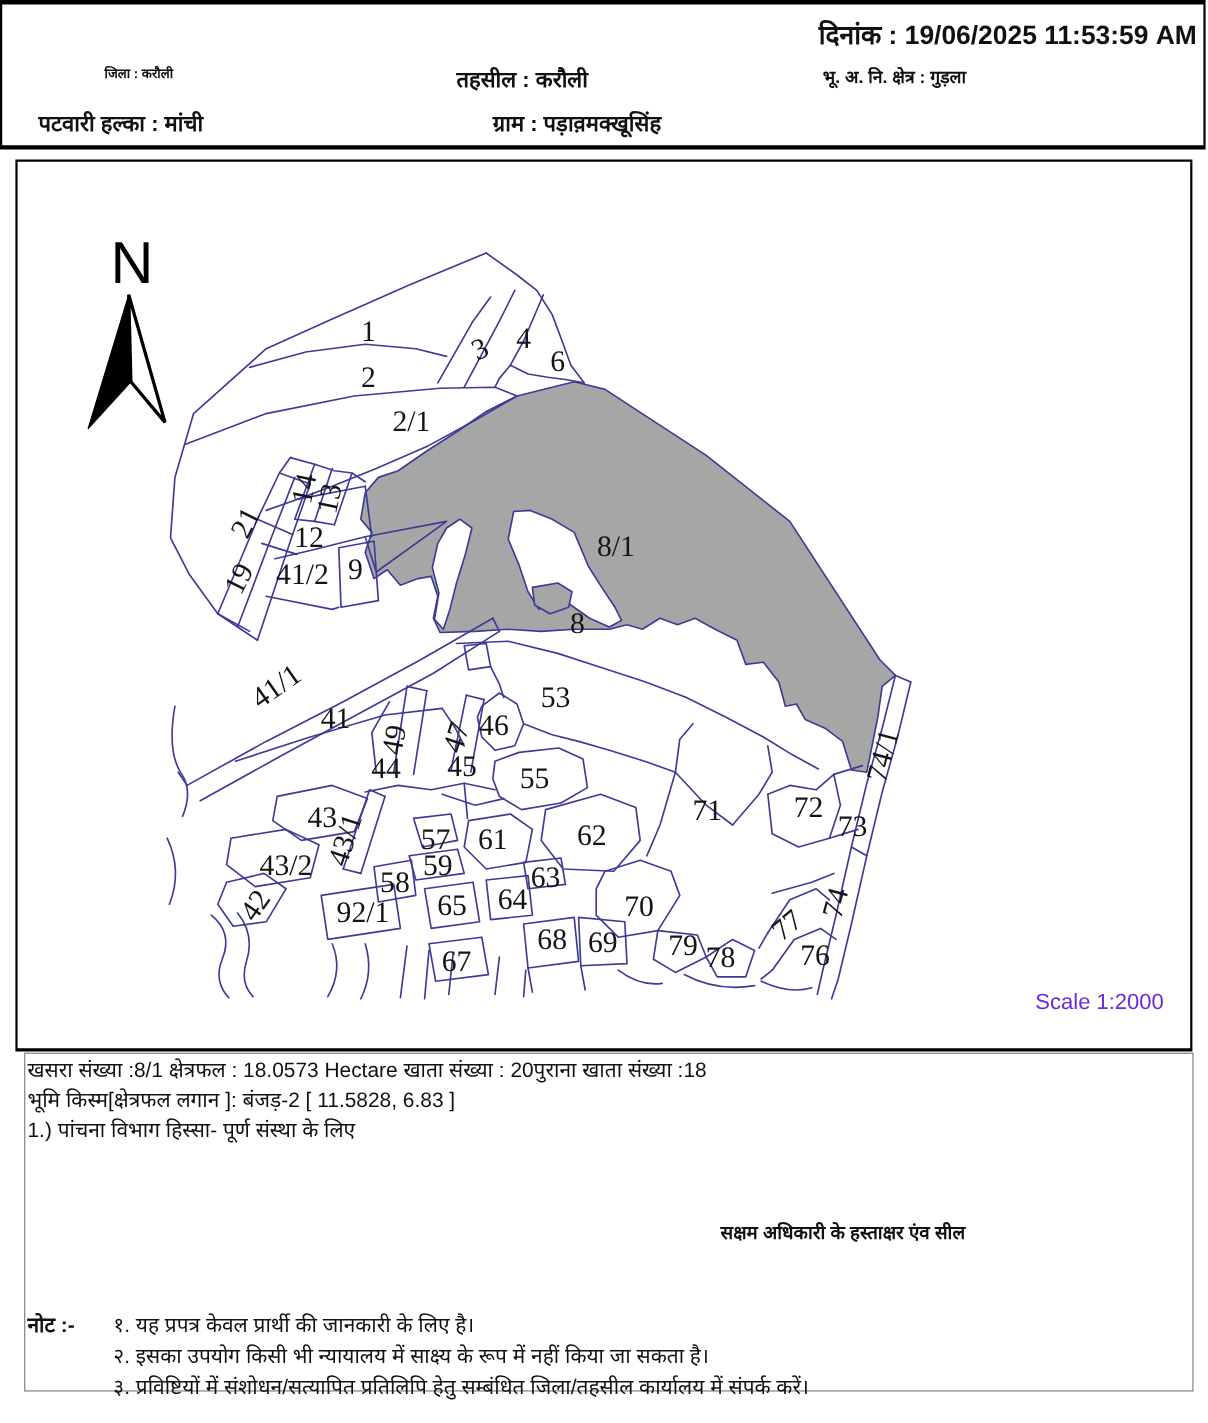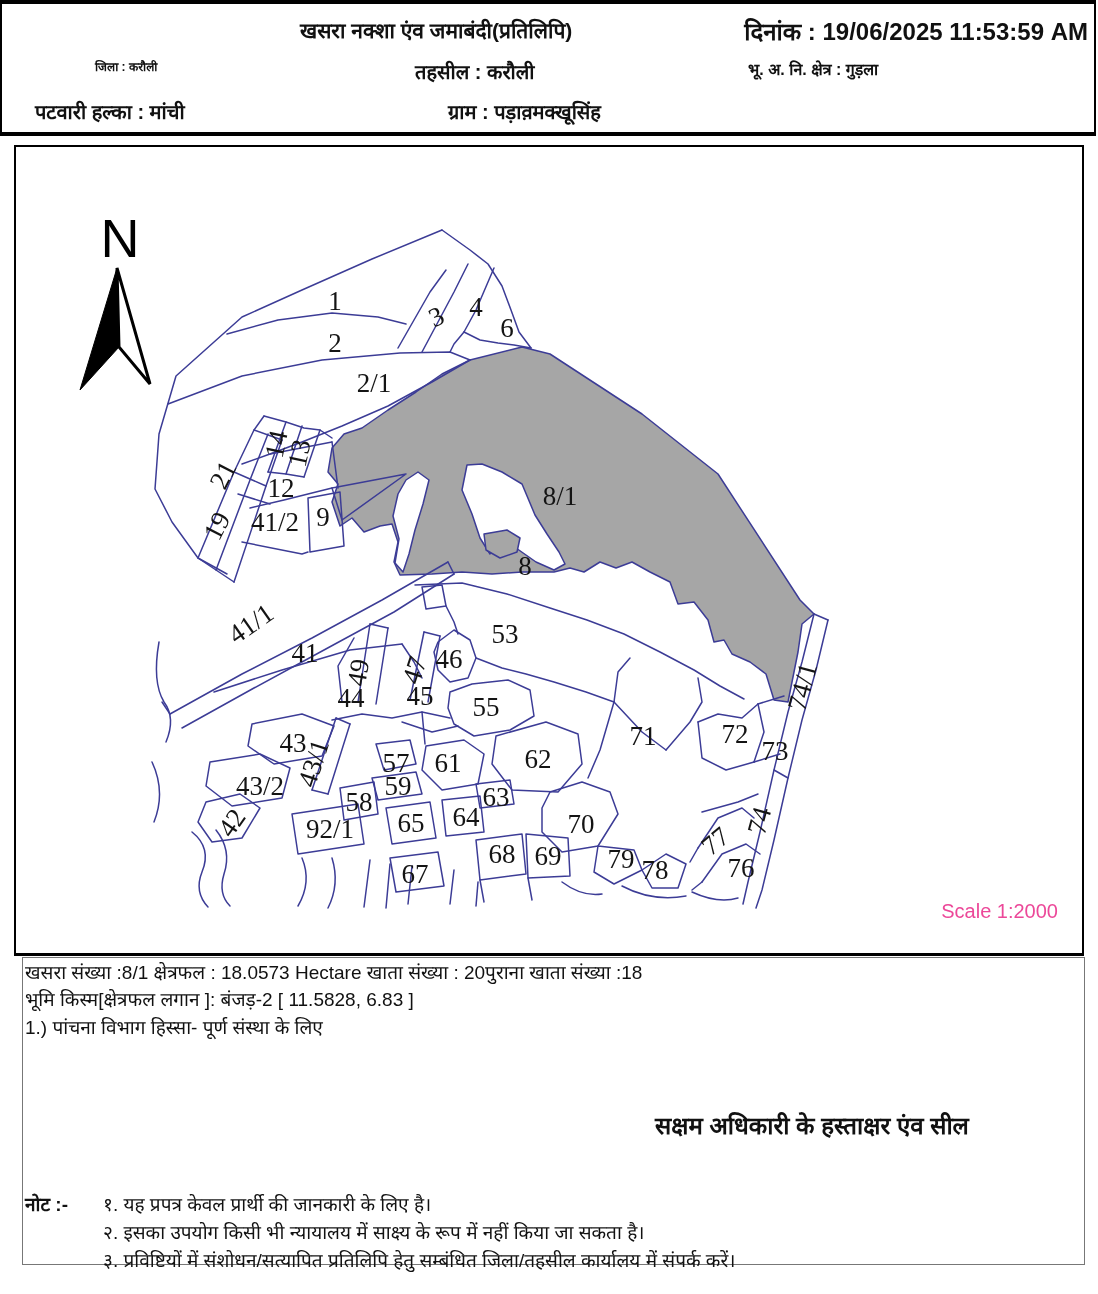--- a/index.html
+++ b/index.html
@@ -10,42 +10,41 @@
   .hdr-title{left:298px;top:12px;font-size:21px;font-weight:600;}
   .hdr-date{right:6px;top:10px;font-size:24px;font-weight:600;}
   .hdr-jila{left:93px;top:54px;font-size:12px;font-weight:600;}
   .hdr-tehsil{left:413px;top:54px;font-size:20px;font-weight:600;}
   .hdr-bhu{left:746px;top:54px;font-size:16px;font-weight:600;}
   .hdr-patwari{left:33px;top:94px;font-size:20px;font-weight:600;}
   .hdr-gram{left:446px;top:94px;font-size:20px;font-weight:600;}
   
   .map-box{left:14px;top:145px;width:1066px;height:806px;border:2px solid #000;border-bottom-width:3px;background:#fff;}
   .map-box svg{display:block;width:100%;height:100%;}
-  .scale-label{right:24px;bottom:30px;font-size:20px;color:#ec4899;}
+  .scale-label{right:24px;bottom:30px;font-size:20px;color:#6d28d9;}
   .mline{fill:none;stroke:#3c3c96;stroke-width:1.5;stroke-linejoin:round;stroke-linecap:round;}
   .gray{fill:#a6a6a6;stroke:#3c3c96;stroke-width:1.5;stroke-linejoin:round;}
   .white{fill:#ffffff;stroke:#3c3c96;stroke-width:1.5;stroke-linejoin:round;}
   .plbl{font-family:"Liberation Serif",serif;font-size:27px;fill:#141414;text-anchor:middle;}
   .north-n{font-family:"Liberation Sans",sans-serif;font-size:54px;fill:#000;text-anchor:middle;}
   
   .notes-box{left:22px;top:957px;width:1061px;height:306px;border:1px solid #777;background:#fff;}
   .dline1{left:2px;top:1px;font-size:19px;}
   .dline2{left:2px;top:28px;font-size:19px;}
   .dline3{left:2px;top:56px;font-size:19px;}
-  .sig{left:632px;top:150px;font-size:24px;font-weight:600;}
+  .sig{left:632px;top:150px;font-size:17px;font-weight:600;}
   .note-lbl{left:2px;top:233px;font-size:19px;font-weight:700;}
   .note-1{left:80px;top:233px;font-size:19px;}
   .note-2{left:80px;top:261px;font-size:19px;}
   .note-3{left:80px;top:289px;font-size:19px;}
 </style>
 </head>
 <body>
 
 <div class="abs header-box">
-  <div class="abs hdr-title">खसरा नक्शा एंव जमाबंदी(प्रतिलिपि)</div>
   <div class="abs hdr-date">दिनांक : 19/06/2025 11:53:59 AM</div>
   <div class="abs hdr-jila">जिला : करौली</div>
   <div class="abs hdr-tehsil">तहसील :  करौली</div>
   <div class="abs hdr-bhu">भू. अ. नि.  क्षेत्र : गुड़ला</div>
   <div class="abs hdr-patwari">पटवारी हल्का : मांची</div>
   <div class="abs hdr-gram">ग्राम :  पड़ाव़मक्खूसिंह</div>
 </div>
 
 <div class="abs map-box">
   <svg viewBox="14 145 1066 806" preserveAspectRatio="none">

